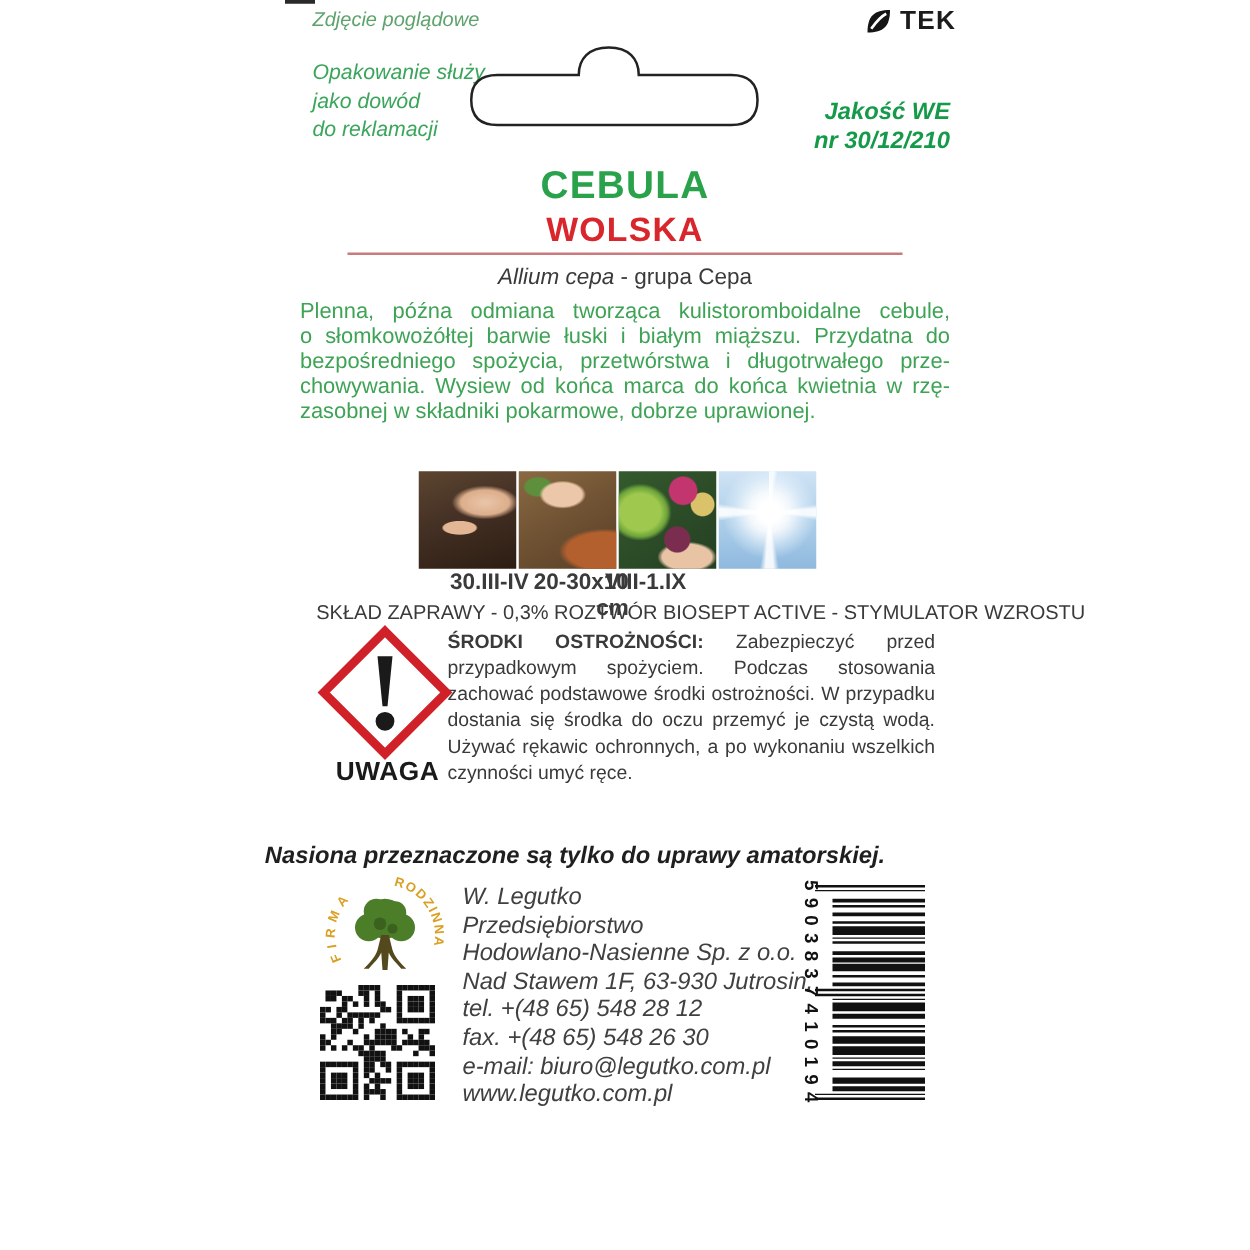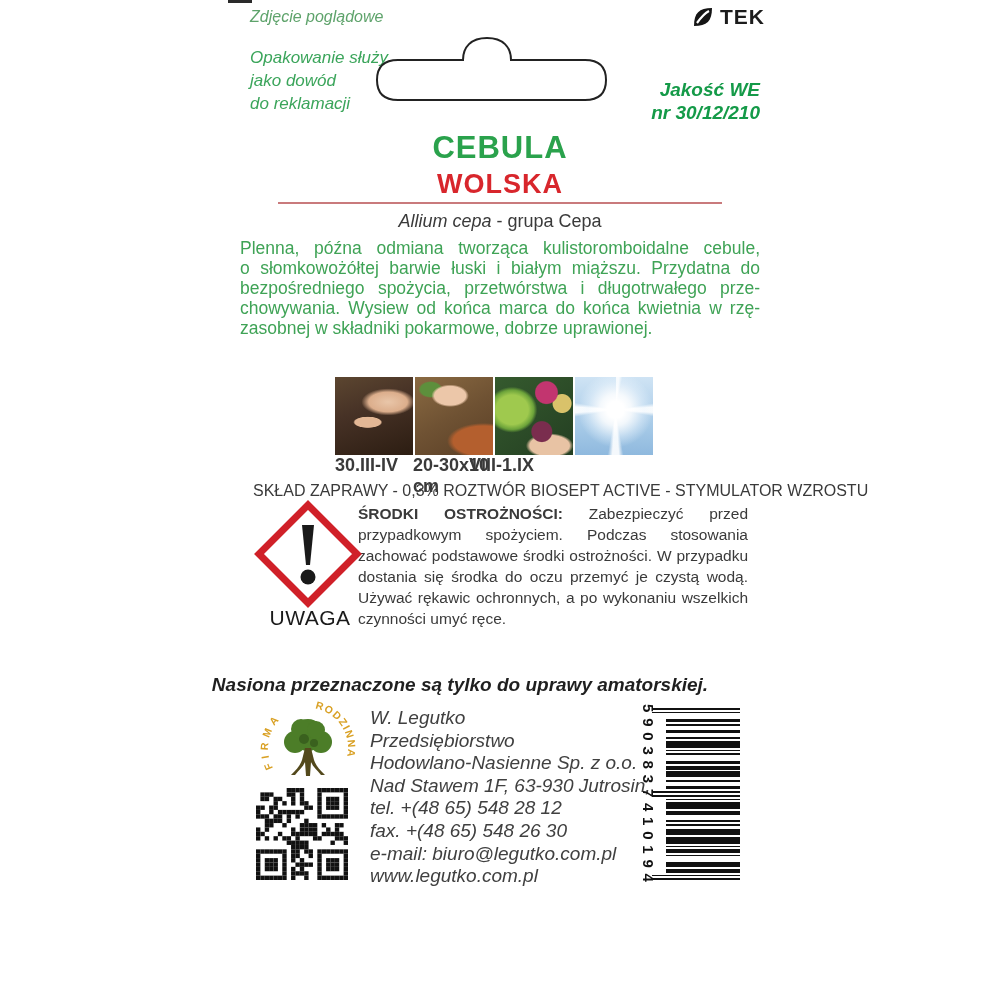--- a/index.html
+++ b/index.html
@@ -50,31 +50,31 @@
     radial-gradient(circle 10px at 86% 34%, #d9c26a 0 90%, rgba(0,0,0,0) 100%),
     radial-gradient(circle 11px at 60% 70%, #7a2d4e 0 90%, rgba(0,0,0,0) 100%),
     radial-gradient(ellipse 46% 24% at 70% 88%, #e8c3a4 0 55%, rgba(0,0,0,0) 66%),
     linear-gradient(140deg,#355a2e 0%,#243f22 100%);}
   .photo4{left:575px;background:
     radial-gradient(circle at 52% 42%, #ffffff 0 14%, rgba(255,255,255,0.85) 26%, rgba(240,248,255,0.4) 46%, rgba(0,0,0,0) 62%),
     conic-gradient(from 0deg at 52% 42%, rgba(255,255,255,.9) 0 6deg, rgba(0,0,0,0) 12deg 80deg,
       rgba(255,255,255,.9) 86deg 94deg, rgba(0,0,0,0) 100deg 170deg, rgba(255,255,255,.9) 176deg 184deg,
       rgba(0,0,0,0) 190deg 260deg, rgba(255,255,255,.9) 266deg 274deg, rgba(0,0,0,0) 280deg 360deg),
     linear-gradient(180deg,#cfe3f4 0%,#a8cbe8 60%,#8fb9de 100%);}
-  .cap{position:absolute;top:455px;font-size:18px;font-weight:bold;color:#3a3a3a;text-align:left;}
+  .cap{position:absolute;top:455px;font-size:18px;font-weight:bold;color:#3a3a3a;text-align:right;}
   .cap1{left:335px;width:88px;} .cap2{left:413px;width:90px;} .cap3{left:469px;width:80px;}
 
   
   .sklad1{left:253px;top:482px;width:500px;font-size:16px;white-space:nowrap;color:#3a3a3a;}
   .rightcol{left:358px;top:503px;width:390px;font-size:15.5px;line-height:21px;color:#3a3a3a;}
   .sklad-rest{margin:0 0 1px 0;}
   .precautions{margin:0;text-align:justify;}
   .precautions b{font-weight:bold;}
   .diamond{left:252px;top:498px;}
-  .uwaga{left:252px;top:606px;width:116px;text-align:center;font-size:21px;font-weight:normal;
+  .uwaga{left:252px;top:606px;width:116px;text-align:center;font-size:21px;font-weight:bold;
          letter-spacing:0.5px;color:#1a1a1a;}
 
   
   .amateur{left:0;top:674px;width:920px;text-align:center;font-size:19px;font-weight:bold;
            font-style:italic;color:#1f1f1f;}
   .treelogo{left:258px;top:698px;}
   .qr{left:256px;top:788px;}
   .company{left:370px;top:707px;font-size:19px;font-style:italic;color:#404040;line-height:22.6px;}
 
   

